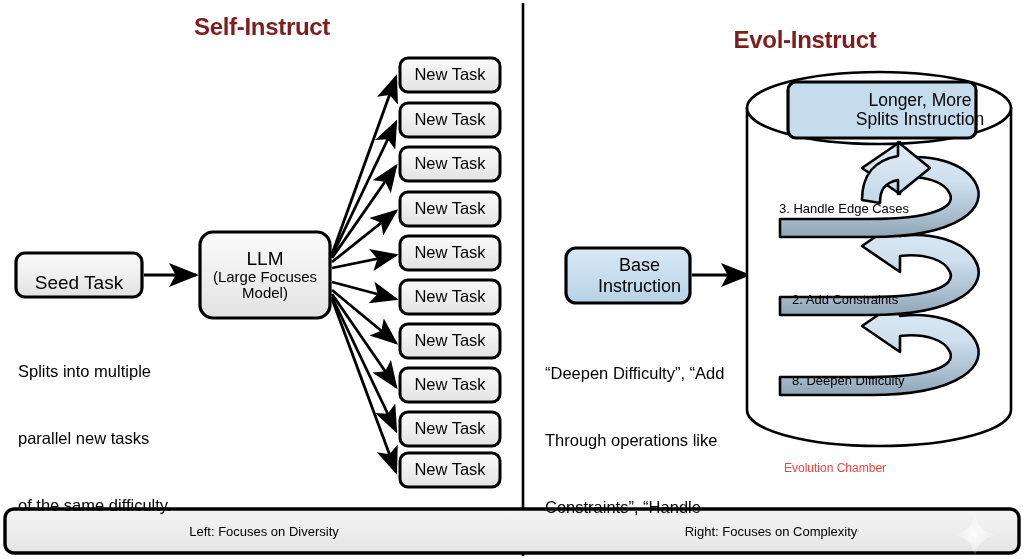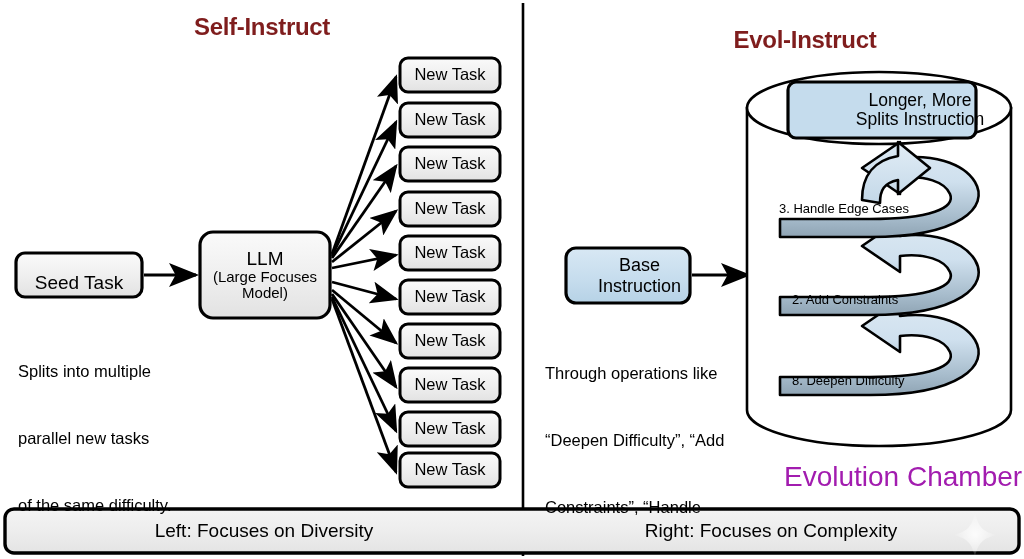--- a/index.html
+++ b/index.html
@@ -26,25 +26,25 @@
   .newtask-label{font-size:16.5px;}
   .seed-label{font-size:19px;}
   .llm-main{font-size:19px;}
   .llm-sub{font-size:15px;}
   .base-label{font-size:18px;line-height:1.12;}
   .longer-label{font-size:17.5px;line-height:1.1;}
   .para{
     font-size:16.5px;line-height:1.345;color:#000;
   }
   .spiral-step{font-size:13px;color:#000;white-space:nowrap;}
-  .chamber-cap{font-size:28px;color:#a21caf;white-space:nowrap;}
+  .chamber-cap{font-size:12px;color:#ef4444;white-space:nowrap;}
   .caption-txt{
     position:absolute;top:0;height:100%;
     display:flex;align-items:center;justify-content:center;
-    font-size:19px;color:#000;white-space:nowrap;
+    font-size:13px;color:#000;white-space:nowrap;
   }
 </style>
 </head>
 <body>
 
 <div id="stage">
 
   <svg class="layer" viewBox="0 0 1024 559">
     <defs>
       <linearGradient id="grayBox" x1="0" y1="0" x2="0" y2="1">
@@ -190,22 +190,22 @@
     <span>Splits Instruction</span>
   </div>
 
   <div class="t spiral-step" style="left:779px;top:201px;">3. Handle Edge Cases</div>
   <div class="t spiral-step" style="left:792px;top:292px;">2. Add Constraints</div>
   <div class="t spiral-step" style="left:792px;top:373px;">8. Deepen Difficulty</div>
 
   <div class="t chamber-cap" style="left:784px;top:461px;">Evolution Chamber</div>
 
   <div class="t para" style="left:545px;top:318px;">
+    <div>“Deepen Difficulty”, “Add</div>
     <div>Through operations like</div>
-    <div>“Deepen Difficulty”, “Add</div>
     <div>Constraints”, “Handle</div>
     
     
     
     
   </div>
 
   <div class="caption-txt" style="left:5px;top:509px;height:44px;width:518px;">Left: Focuses on Diversity</div>
   <div class="caption-txt" style="left:523px;top:509px;height:44px;width:496px;">Right: Focuses on Complexity</div>
 

